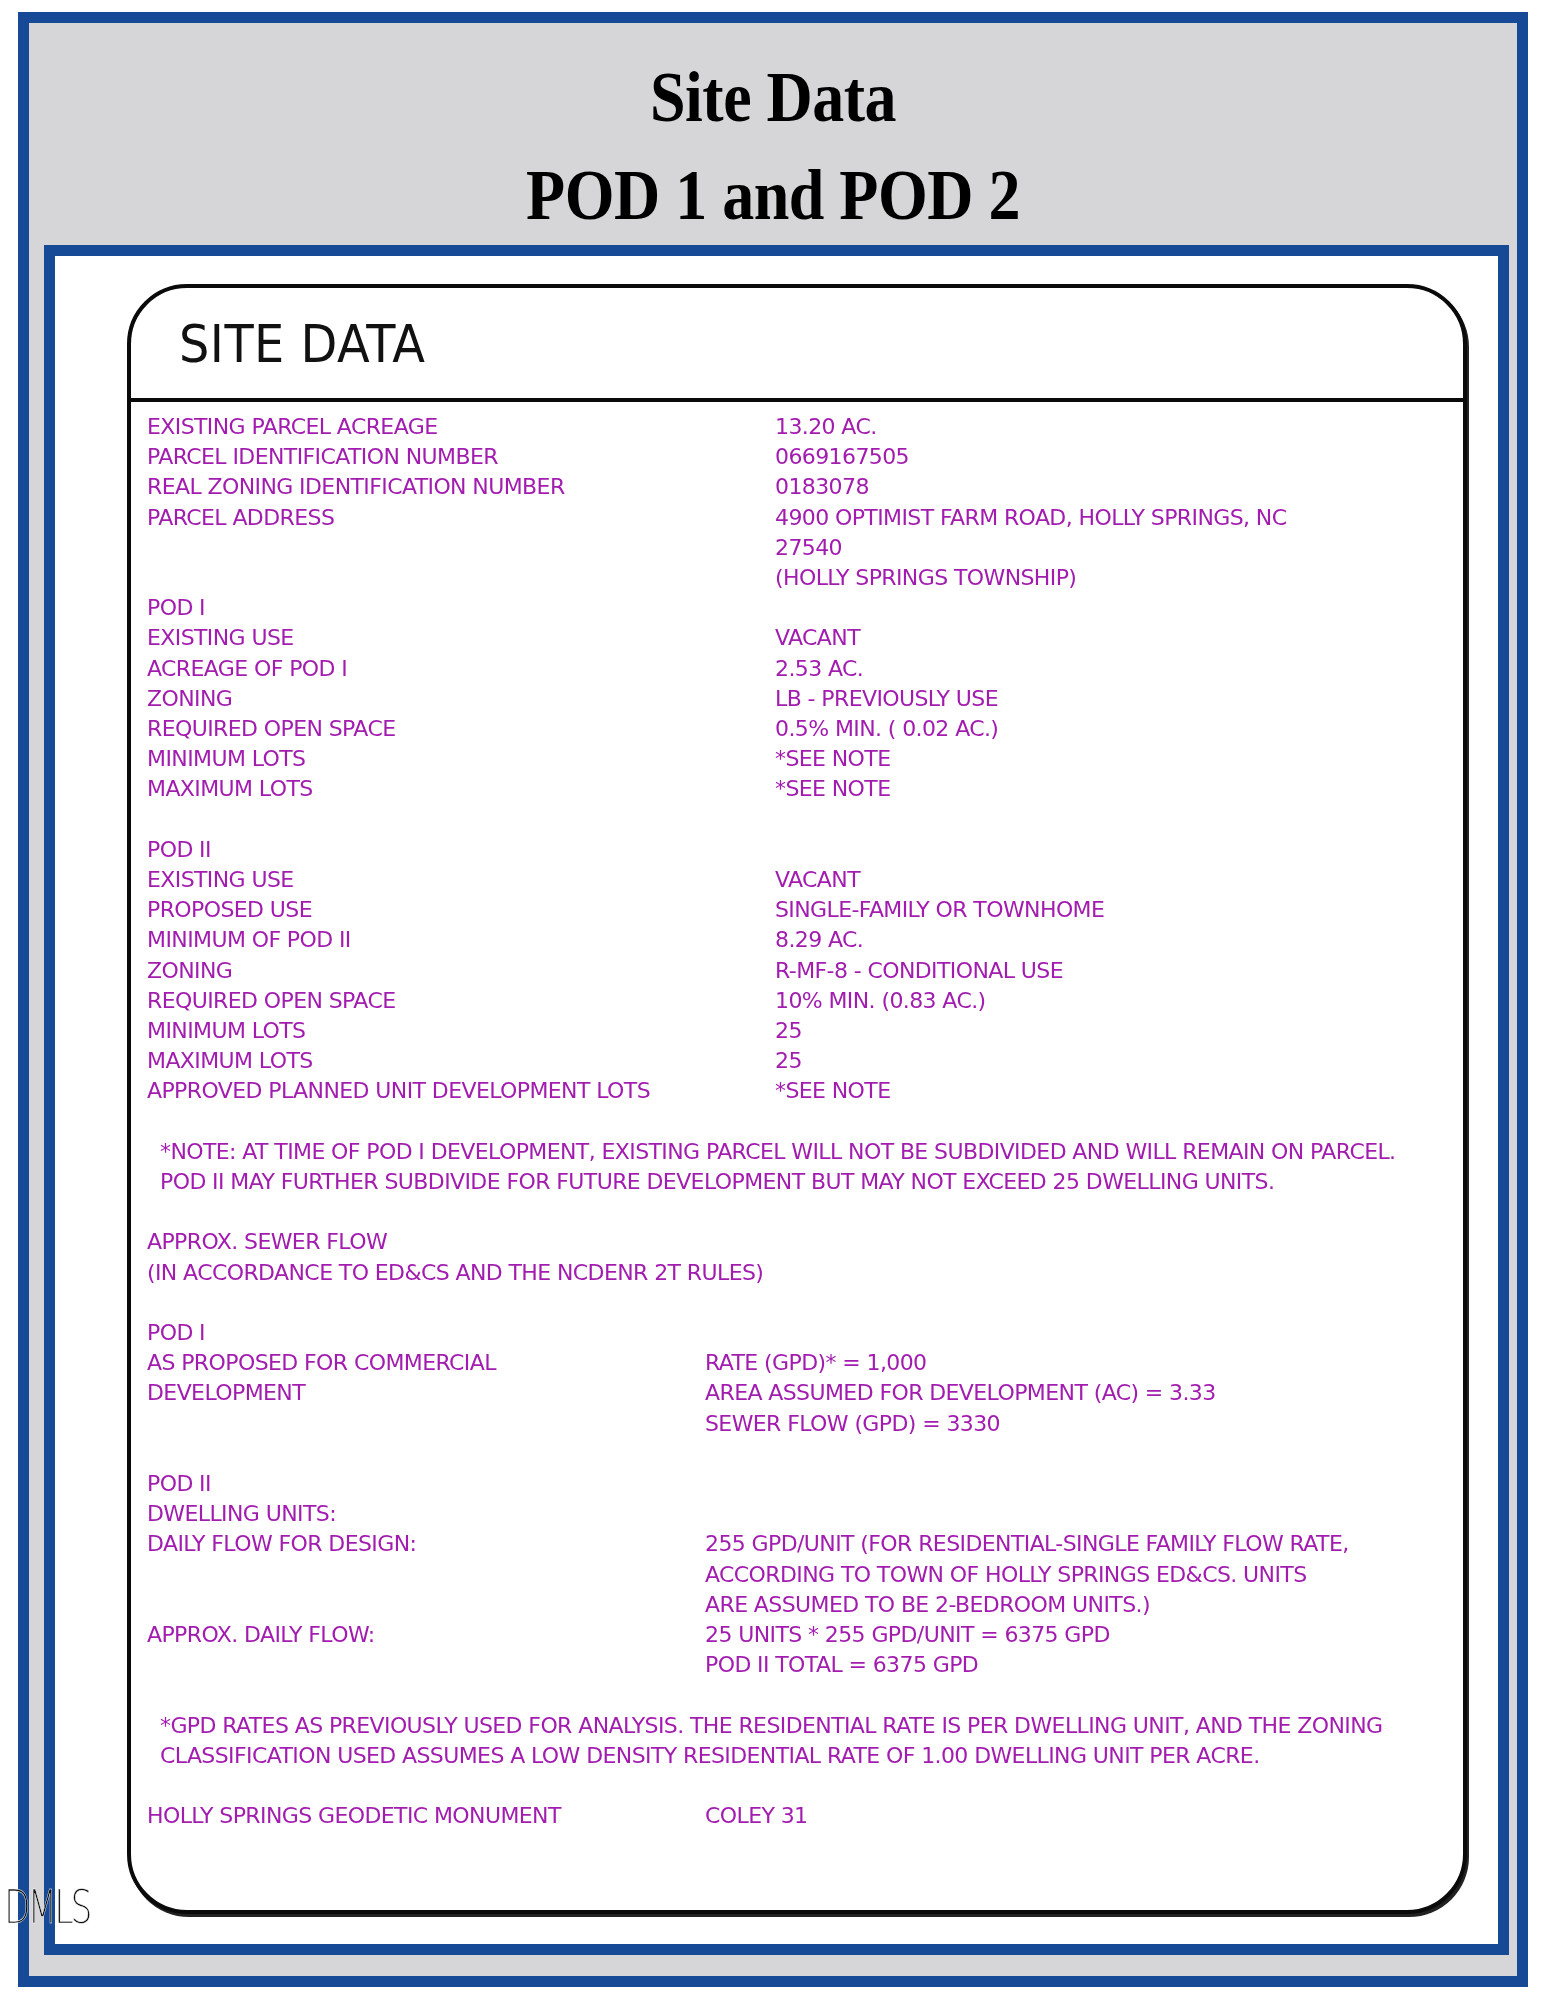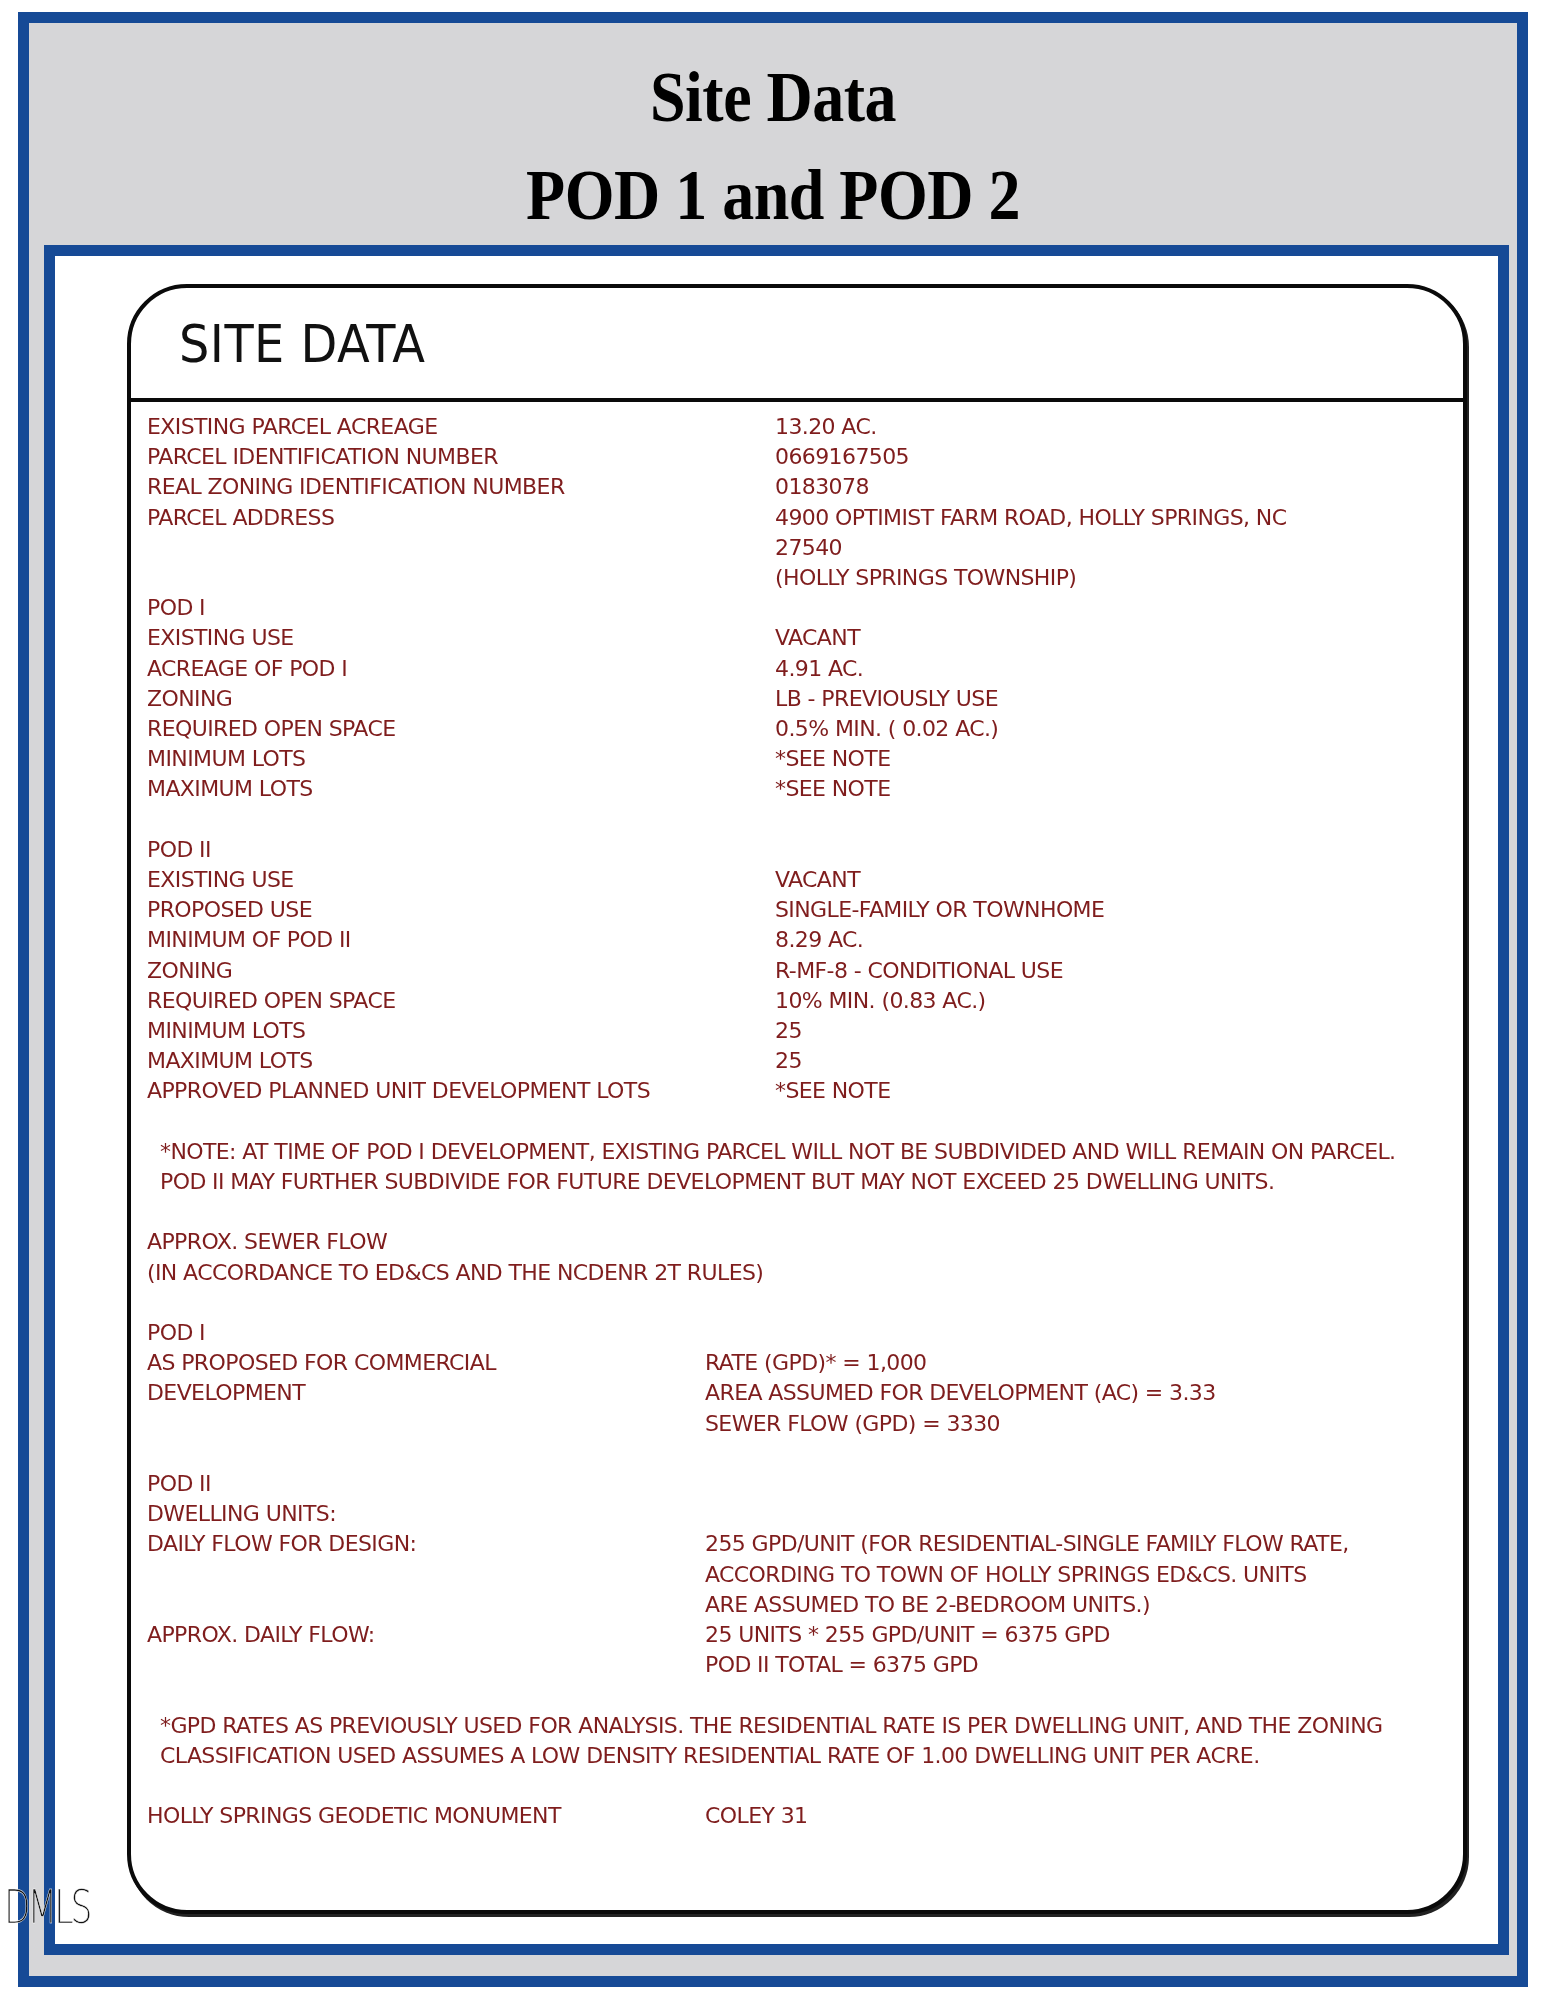--- a/index.html
+++ b/index.html
@@ -27,21 +27,21 @@
   .card-header {
     height: 110px; border-bottom: 4px solid #0a0a0a; position: relative;
   }
   .card-title {
     position: absolute; left: 48px; top: 26px;
     font-family: "DejaVu Sans", sans-serif; font-size: 52px; color: #111;
     letter-spacing: 0.5px; font-weight: normal; transform: scaleX(0.92); transform-origin: left;
   }
   .card-body {
     position: relative; padding: 10px 18px 0 16px;
-    font-family: "DejaVu Sans", sans-serif; font-size: 22px; color: #7f1d1d;
+    font-family: "DejaVu Sans", sans-serif; font-size: 22px; color: #a21caf;
     line-height: 30.2px;
   }
   .row { display: flex; }
   .row .k { width: 628px; flex: none; transform-origin: left; }
   .row .v { flex: 1; }
   .row.sewer .k { width: 558px; }
   .gap { height: 30.2px; }
   .para { white-space: normal; padding-right: 40px; margin-left: 13px; }
   .cond { letter-spacing: -0.6px; }
   .watermark {
@@ -97,21 +97,21 @@
 
         <div class="row">
             <span class="k">POD I</span>
           </div>
         <div class="row">
             <span class="k">EXISTING USE</span>
             <span class="v">VACANT</span>
           </div>
         <div class="row">
             <span class="k">ACREAGE OF POD I</span>
-            <span class="v">4.91 AC.</span>
+            <span class="v">2.53 AC.</span>
           </div>
         <div class="row">
             <span class="k">ZONING</span>
             <span class="v">LB - PREVIOUSLY USE</span>
           </div>
         <div class="row">
             <span class="k">REQUIRED OPEN SPACE</span>
             <span class="v">0.5% MIN. ( 0.02 AC.)</span>
           </div>
         <div class="row">

